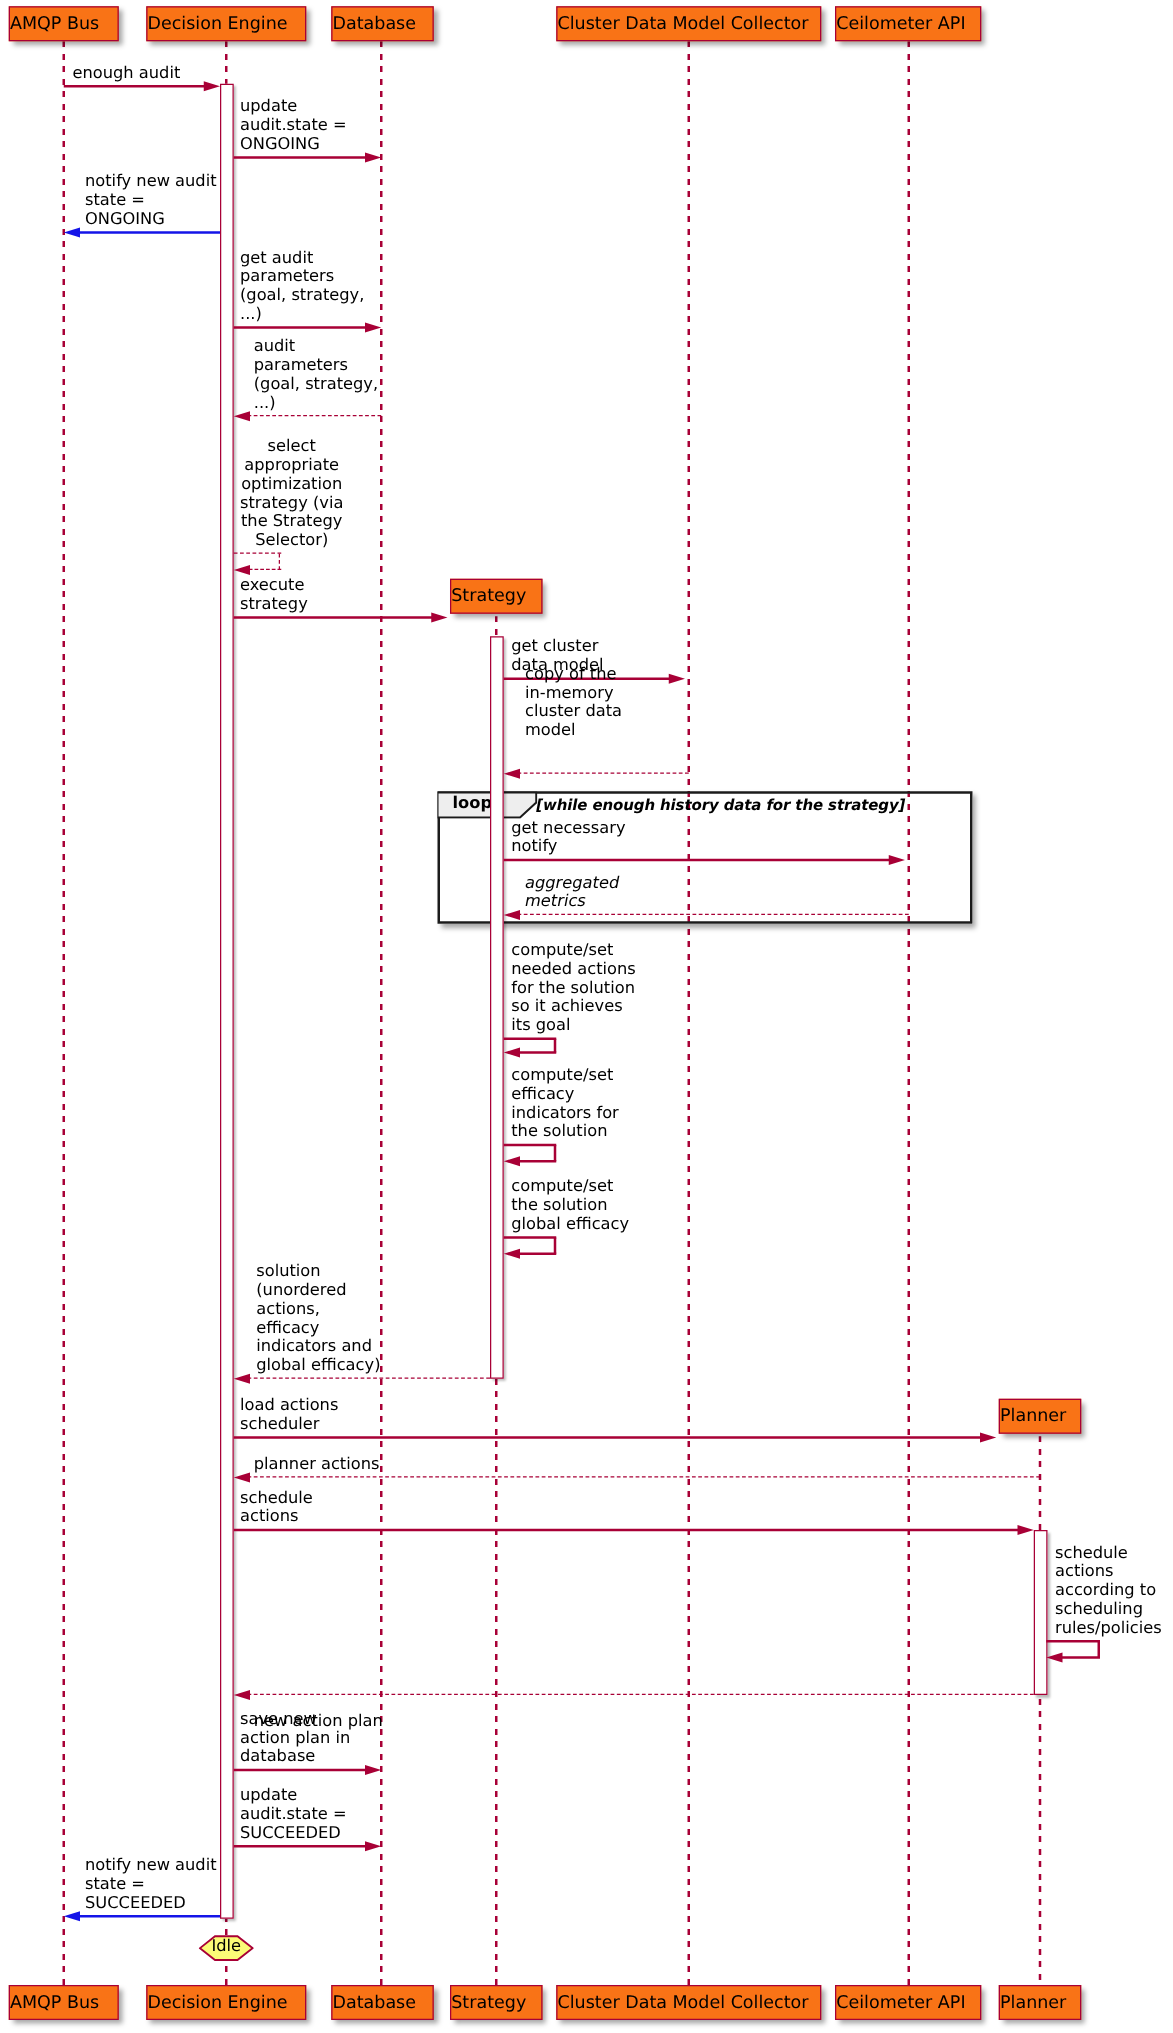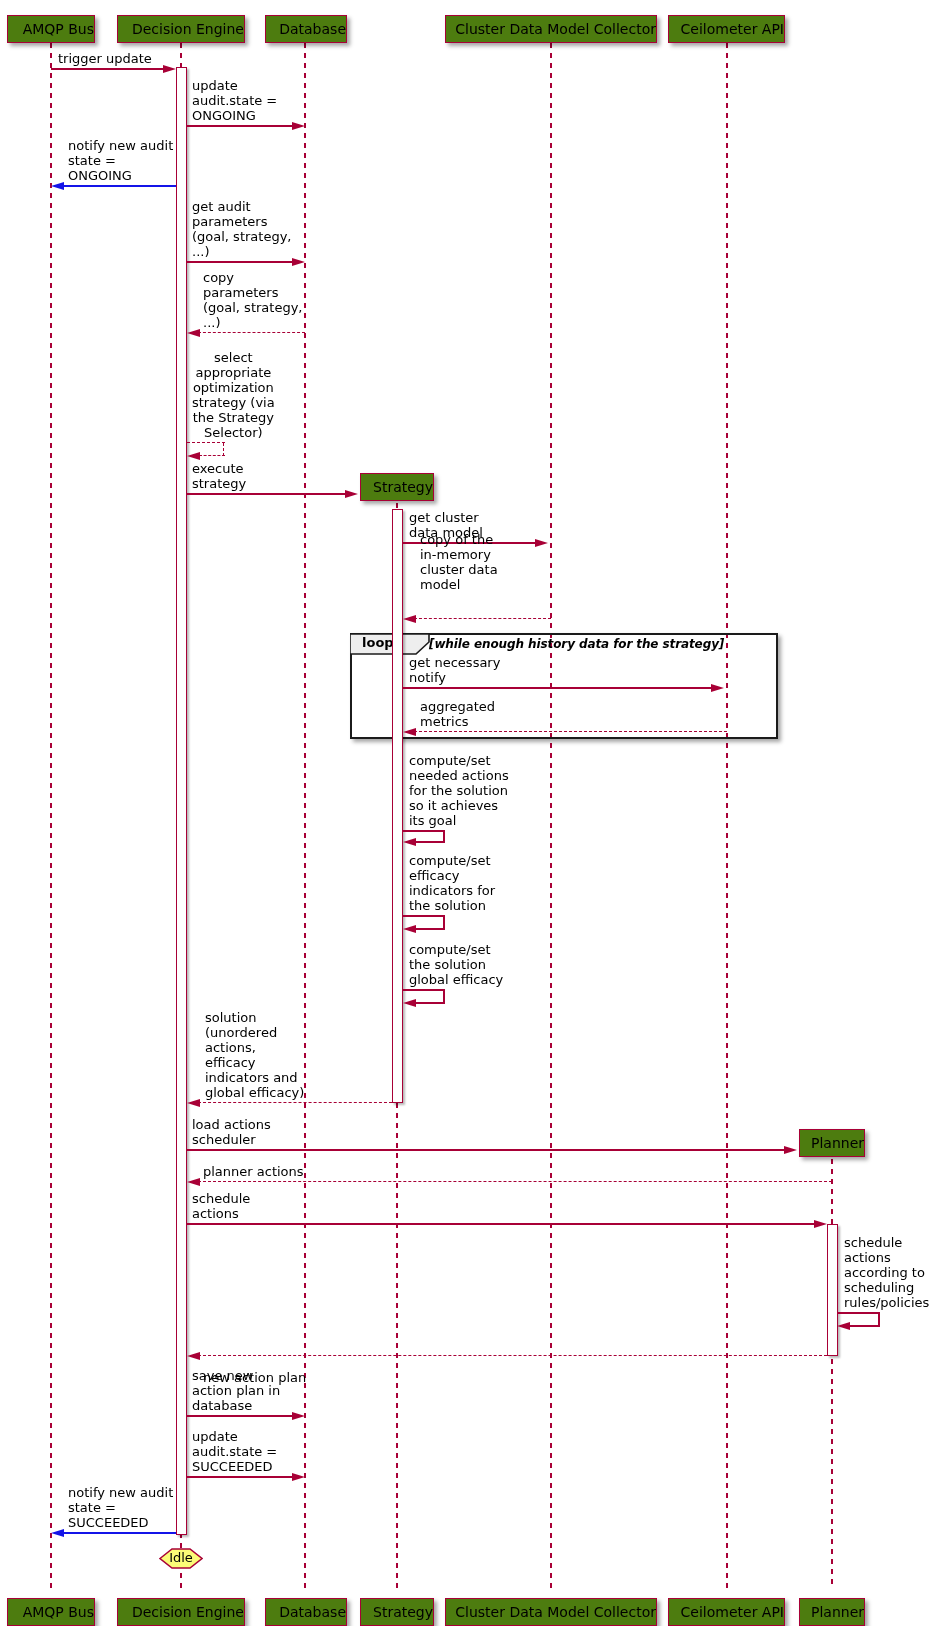--- a/index.html
+++ b/index.html
@@ -2,23 +2,23 @@
 <html><head>
 <meta charset="utf-8">
 <style>
   html,body{margin:0;padding:0;background:#ffffff;}
   .canvas{
     position:relative;width:938px;height:1626px;background:#ffffff;overflow:hidden;
     font-family:"DejaVu Sans","Liberation Sans",sans-serif;color:#000;
   }
   .lifeline{position:absolute;width:2px;
     background-image:repeating-linear-gradient(180deg,#A80036 0 5px,transparent 5px 10px);}
-  .pbox{position:absolute;height:28px;background:#4d7c0f;border:1.6px solid #A80036;
-    box-shadow:3px 3px 4px rgba(0,0,0,0.35);display:flex;align-items:center;justify-content:flex-end;
-    font-size:14px;white-space:nowrap;box-sizing:border-box;z-index:7;margin-top:10px;}
+  .pbox{position:absolute;height:28px;background:#f97316;border:1.6px solid #A80036;
+    box-shadow:3px 3px 4px rgba(0,0,0,0.35);display:flex;align-items:center;justify-content:flex-start;
+    font-size:14px;white-space:nowrap;box-sizing:border-box;z-index:7;}
   .act{position:absolute;background:#ffffff;border:1.5px solid #A80036;box-sizing:border-box;
     box-shadow:2px 2px 2px rgba(0,0,0,0.28);z-index:4;}
   .mlabel{position:absolute;font-size:13px;line-height:15px;white-space:pre-line;z-index:5;}
   .mline{position:absolute;height:1.6px;z-index:5;}
   .mline.dash{height:0;border-top:1.6px dashed;background:none!important;}
   .ah{position:absolute;width:0;height:0;border-top:4.5px solid transparent;
     border-bottom:4.5px solid transparent;z-index:6;}
   .vline{position:absolute;width:1.6px;z-index:5;}
   .vline.dash{width:0;border-left:1.6px dashed;background:none!important;}
   .loopframe{position:absolute;border:2px solid #1b1b1b;box-sizing:border-box;
@@ -49,40 +49,40 @@
         </svg></div>
       <div class="loop-label" style="left: 362px; top: 635px;">loop</div>
       <div class="loop-cond" style="left: 429px; top: 637px; font-style: italic;">[while enough history data for the strategy]</div>
     </div>
   <div id="layer-activations">
       <div class="act" style="left: 176px; top: 67px; width: 11px; height: 1468px;"></div>
       <div class="act" style="left: 392px; top: 509px; width: 11px; height: 594px;"></div>
       <div class="act" style="left: 827px; top: 1224px; width: 11px; height: 132px;"></div>
     </div>
   <div id="layer-messages">
-      <div class="mlabel" style="left: 58px; top: 51px;">trigger update</div>
+      <div class="mlabel" style="left: 58px; top: 51px;">enough audit</div>
       <div class="mline" style="left: 51px; top: 68px; width: 114px; background: rgb(168, 0, 54);"></div>
       <div class="ah" style="top: 64.5px; left: 163px; border-left: 13px solid rgb(168, 0, 54);"></div>
       <div class="mlabel" style="left: 192px; top: 78px;">update
 audit.state =
 ONGOING</div>
       <div class="mline" style="left: 187px; top: 125px; width: 107px; background: rgb(168, 0, 54);"></div>
       <div class="ah" style="top: 121.5px; left: 292px; border-left: 13px solid rgb(168, 0, 54);"></div>
       <div class="mlabel" style="left: 68px; top: 138px;">notify new audit
 state =
 ONGOING</div>
       <div class="mline" style="left: 62px; top: 185px; width: 114px; background: rgb(20, 20, 232);"></div>
       <div class="ah" style="top: 181.5px; left: 51px; border-right: 13px solid rgb(20, 20, 232);"></div>
       <div class="mlabel" style="left: 192px; top: 199px;">get audit
 parameters
 (goal, strategy,
 ...)</div>
       <div class="mline" style="left: 187px; top: 261px; width: 107px; background: rgb(168, 0, 54);"></div>
       <div class="ah" style="top: 257.5px; left: 292px; border-left: 13px solid rgb(168, 0, 54);"></div>
-      <div class="mlabel" style="left: 203px; top: 270px;">copy
+      <div class="mlabel" style="left: 203px; top: 270px;">audit
 parameters
 (goal, strategy,
 ...)</div>
       <div class="mline dash" style="left: 198px; top: 332px; width: 107px; border-top-color: rgb(168, 0, 54);"></div>
       <div class="ah" style="top: 328.5px; left: 187px; border-right: 13px solid rgb(168, 0, 54);"></div>
       <div class="mlabel" style="left: 192px; top: 350px; text-align: center;">select
 appropriate
 optimization
 strategy (via
 the Strategy
@@ -102,21 +102,21 @@
       <div class="mlabel" style="left: 420px; top: 532px;">copy of the
 in-memory
 cluster data
 model</div>
       <div class="mline dash" style="left: 414px; top: 618px; width: 137px; border-top-color: rgb(168, 0, 54);"></div>
       <div class="ah" style="top: 614.5px; left: 403px; border-right: 13px solid rgb(168, 0, 54);"></div>
       <div class="mlabel" style="left: 409px; top: 655px;">get necessary
 notify</div>
       <div class="mline" style="left: 403px; top: 687px; width: 310px; background: rgb(168, 0, 54);"></div>
       <div class="ah" style="top: 683.5px; left: 711px; border-left: 13px solid rgb(168, 0, 54);"></div>
-      <div class="mlabel" style="left: 420px; top: 699px;">aggregated
+      <div class="mlabel" style="left: 420px; top: 699px; font-style: italic;">aggregated
 metrics</div>
       <div class="mline dash" style="left: 414px; top: 731px; width: 313px; border-top-color: rgb(168, 0, 54);"></div>
       <div class="ah" style="top: 727.5px; left: 403px; border-right: 13px solid rgb(168, 0, 54);"></div>
       <div class="mlabel" style="left: 409px; top: 753px;">compute/set
 needed actions
 for the solution
 so it achieves
 its goal</div>
       <div class="mline" style="left: 403px; top: 830px; width: 42px; background: rgb(168, 0, 54);"></div>
       <div class="vline" style="left: 443.4px; top: 831px; height: 11px; background: rgb(168, 0, 54);"></div>

